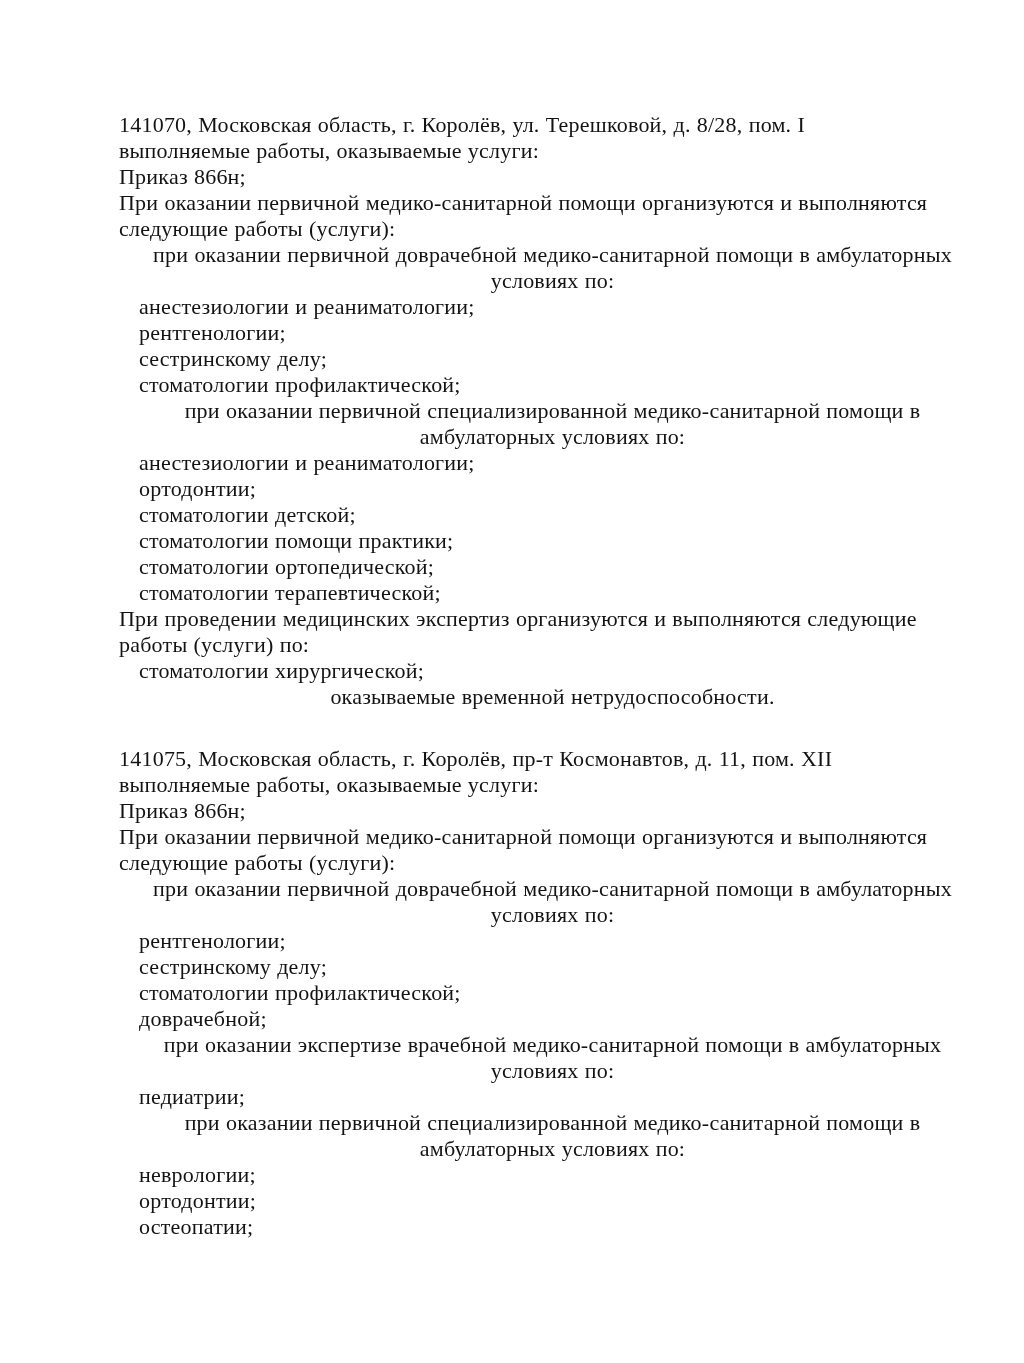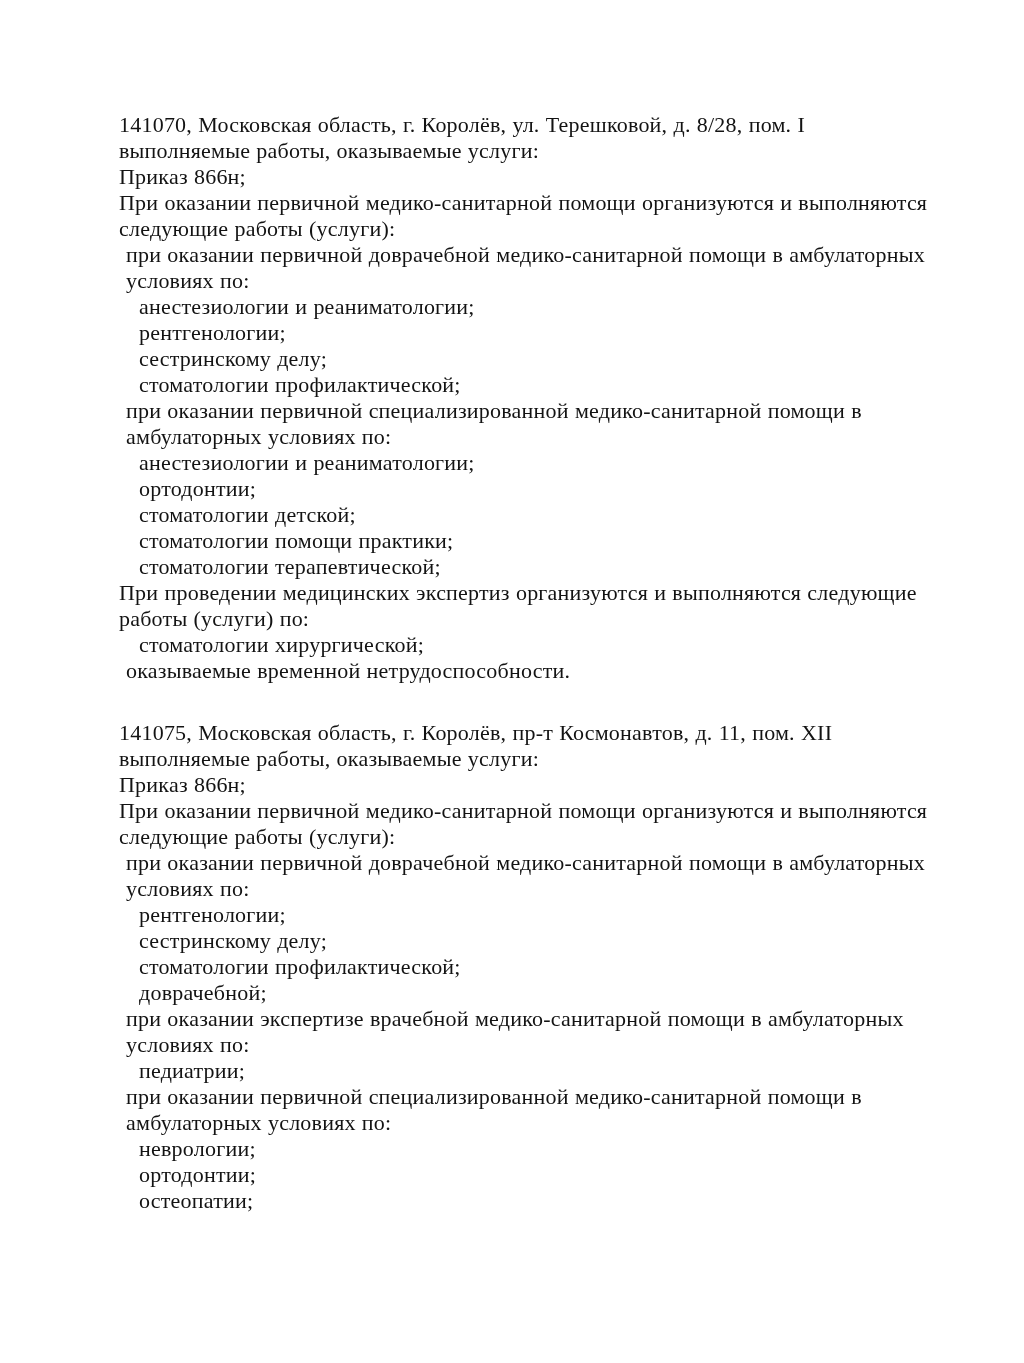--- a/index.html
+++ b/index.html
@@ -38,21 +38,21 @@
   .line {
     font-size: 22px;
     line-height: 26px;
     white-space: pre-wrap;
     letter-spacing: 0.01em;
     word-spacing: 0.02em;
   }
 
   
   .lvl0 { padding-left: 0px; }
-  .lvl1 { padding-left: 7px; }
+  .lvl1 { padding-left: 7px; text-align: center; }
   .lvl2 { padding-left: 20px; }
 </style>
 </head>
 <body>
 
 <div class="page">
   <div class="text-body" id="text-body">
       <div class="addr-block">
         <div class="line lvl0">141070, Московская область, г. Королёв, ул. Терешковой, д. 8/28, пом. I</div>
         <div class="line lvl0">выполняемые работы, оказываемые услуги:</div>
@@ -61,20 +61,21 @@
         <div class="line lvl1">при оказании первичной доврачебной медико-санитарной помощи в амбулаторных условиях по:</div>
         <div class="line lvl2">анестезиологии и реаниматологии;</div>
         <div class="line lvl2">рентгенологии;</div>
         <div class="line lvl2">сестринскому делу;</div>
         <div class="line lvl2">стоматологии профилактической;</div>
         <div class="line lvl1">при оказании первичной специализированной медико-санитарной помощи в амбулаторных условиях по:</div>
         <div class="line lvl2">анестезиологии и реаниматологии;</div>
         <div class="line lvl2">ортодонтии;</div>
         <div class="line lvl2">стоматологии детской;</div>
         <div class="line lvl2">стоматологии помощи практики;</div>
+        <div class="line lvl2">стоматологии ортопедической;</div>
         <div class="line lvl2">стоматологии терапевтической;</div>
         <div class="line lvl0">При проведении медицинских экспертиз организуются и выполняются следующие работы (услуги) по:</div>
         <div class="line lvl2">стоматологии хирургической;</div>
         <div class="line lvl1">оказываемые временной нетрудоспособности.</div>
       </div>
       <div class="addr-block">
         <div class="line lvl0">141075, Московская область, г. Королёв, пр-т Космонавтов, д. 11, пом. XII</div>
         <div class="line lvl0">выполняемые работы, оказываемые услуги:</div>
         <div class="line lvl0">Приказ 866н;</div>
         <div class="line lvl0">При оказании первичной медико-санитарной помощи организуются и выполняются следующие работы (услуги):</div>

